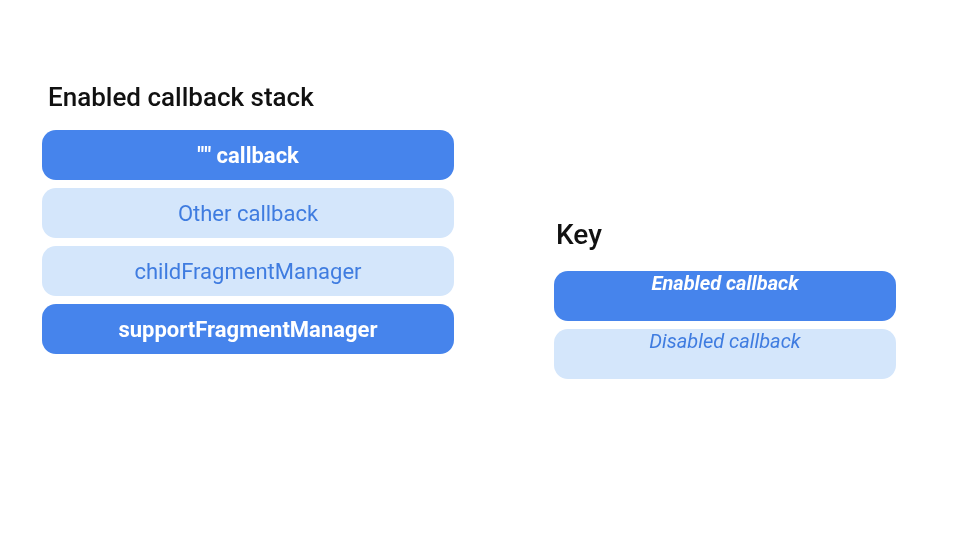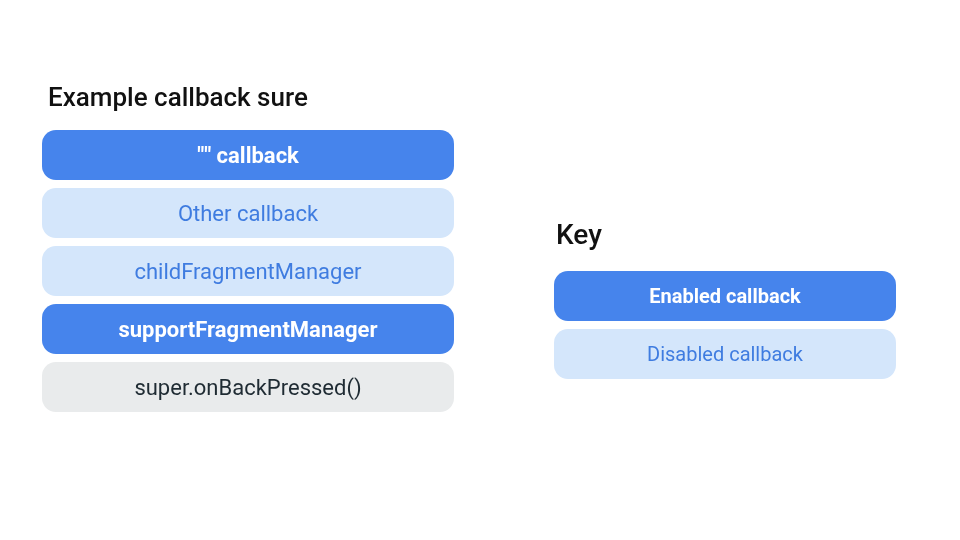--- a/index.html
+++ b/index.html
@@ -61,24 +61,24 @@
     font-weight: 500;
     color: #111;
     margin-bottom: 20px;
     padding-left: 2px;
   }
   .kpill {
     width: 100%;
     height: 50px;
     border-radius: 14px;
     display: flex;
-    align-items: center;
     justify-content: center;
     font-size: 20px;
     margin-bottom: 8px;
+    font-style: italic;
   }
   .kpill-enabled {
     background: #4684ec;
     color: #ffffff;
     font-weight: 700;
   }
   .kpill-disabled {
     background: #d4e6fb;
     color: #3f7ce0;
     font-weight: 400;
@@ -86,42 +86,39 @@
   .kpill-system {
     background: #e9ebec;
     color: #1f2b33;
     font-weight: 400;
   }
 </style>
 </head>
 <body>
 
 <div class="stack-col">
-  <div class="stack-title">Example callback sure</div>
+  <div class="stack-title">Enabled callback stack</div>
 
   <div class="pill pill-enabled">
     <span class="quoted">"</span>
       <span class="quoted">" callback</span>
   </div>
 
   <div class="pill pill-disabled">
     <span>Other callback</span>
   </div>
 
   <div class="pill pill-disabled">
     <span>childFragmentManager</span>
   </div>
 
   <div class="pill pill-enabled">
     <span>supportFragmentManager</span>
   </div>
 
-  <div class="pill pill-system">
-    <span>super.onBackPressed()</span>
-  </div>
 </div>
 
 <div class="key-col">
   <div class="key-title">Key</div>
 
   <div class="kpill kpill-enabled">
     <span>Enabled callback</span>
   </div>
   <div class="kpill kpill-disabled">
     <span>Disabled callback</span>

